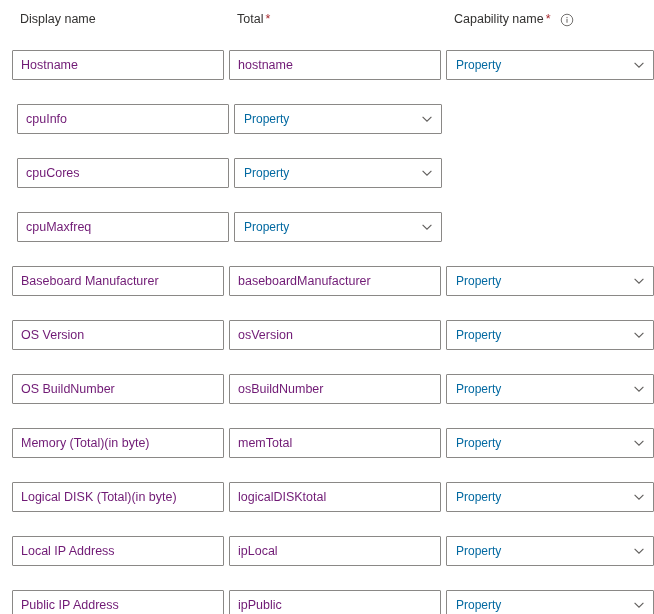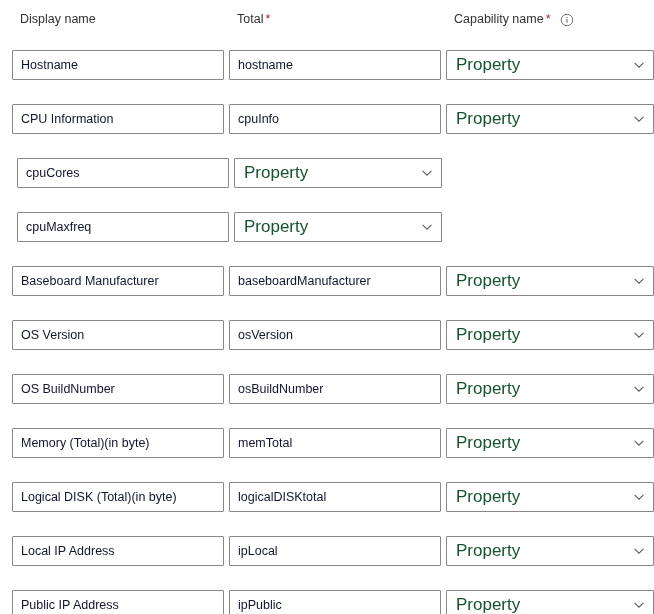--- a/index.html
+++ b/index.html
@@ -69,21 +69,21 @@
     padding-left: 12px;
     height: 54px;
   }
   .field {
     height: 30px;
     box-sizing: border-box;
     border: 1px solid #8a8886;
     background: #ffffff;
     font-family: "Liberation Sans", sans-serif;
     font-size: 12.5px;
-    color: #0f172a;
+    color: #701a75;
     padding: 0 8px;
     line-height: 28px;
     outline: none;
     border-radius: 1px;
   }
   input.field {
     width: 100%;
     display: block;
   }
   .select-wrap {
@@ -95,22 +95,22 @@
     align-items: center;
     justify-content: space-between;
     height: 30px;
     box-sizing: border-box;
     border: 1px solid #8a8886;
     background: #ffffff;
     padding: 0 8px 0 9px;
     border-radius: 1px;
   }
   .select-value {
-    font-size: 17px;
-    color: #14532d;
+    font-size: 12px;
+    color: #0369a1;
     line-height: 28px;
   }
   .chev {
     width: 12px;
     height: 12px;
     flex: 0 0 12px;
     color: #605e5c;
   }
   .chev svg { display: block; }
 </style>
@@ -153,23 +153,20 @@
               <svg viewBox="0 0 12 12" width="12" height="12" aria-hidden="true">
                   <path d="M1.6 3.8 L6 8.2 L10.4 3.8" fill="none" stroke="#605e5c" stroke-width="1.1"></path>
                 </svg>
             </span>
           </div>
         </div>
       </div>
     </div>
 
     <div class="row">
-      <div class="col-display">
-        <input class="field" type="text" value="CPU Information" style="">
-      </div>
       <div class="col-name">
         <input class="field" type="text" value="cpuInfo" style="">
       </div>
       <div class="col-cap">
         <div class="select-wrap">
           <div class="select-box">
             <span class="select-value">Property</span>
             <span class="chev">
               <svg viewBox="0 0 12 12" width="12" height="12" aria-hidden="true">
                   <path d="M1.6 3.8 L6 8.2 L10.4 3.8" fill="none" stroke="#605e5c" stroke-width="1.1"></path>

